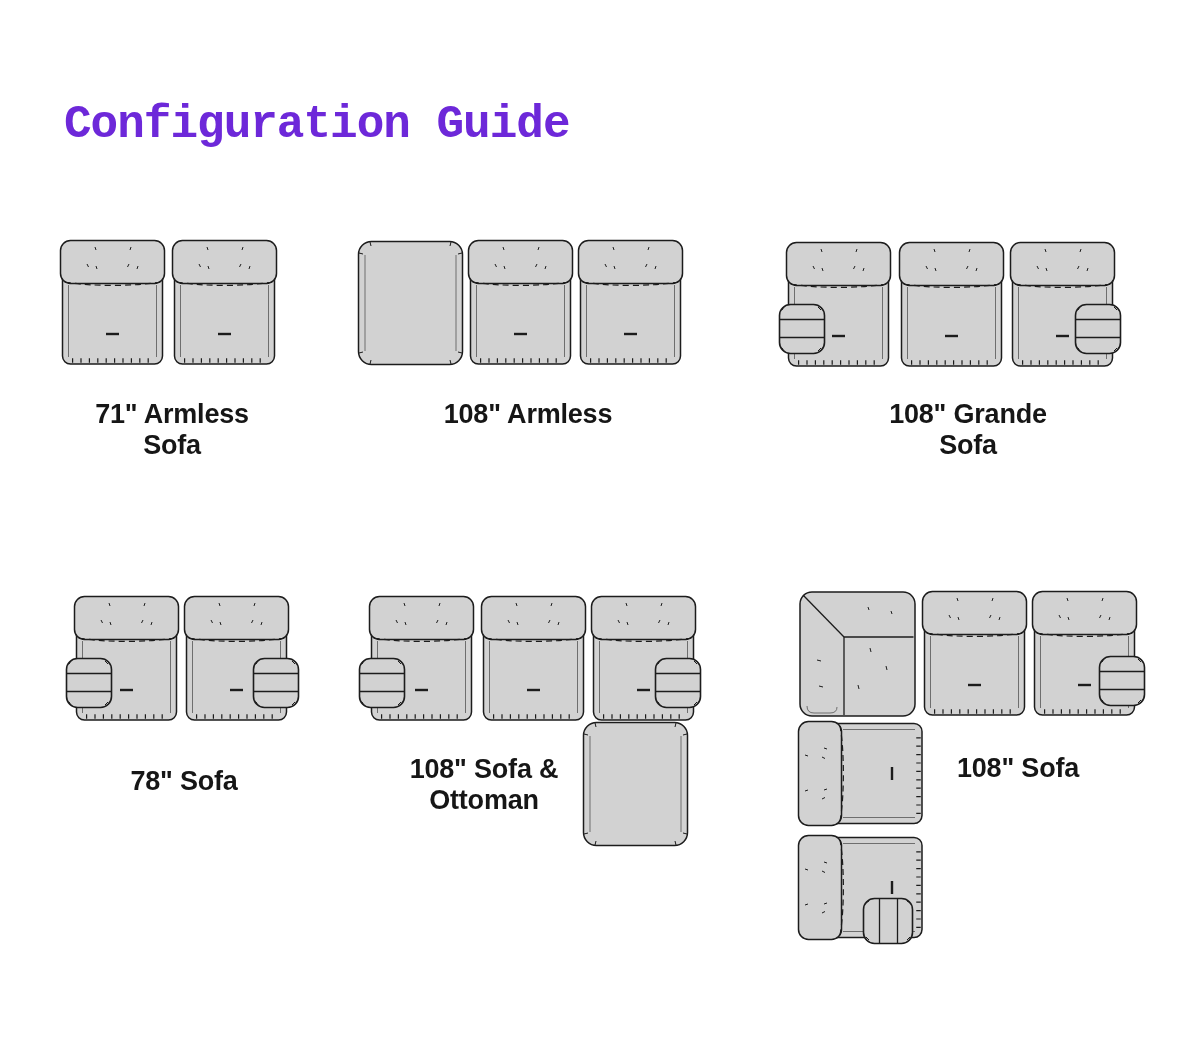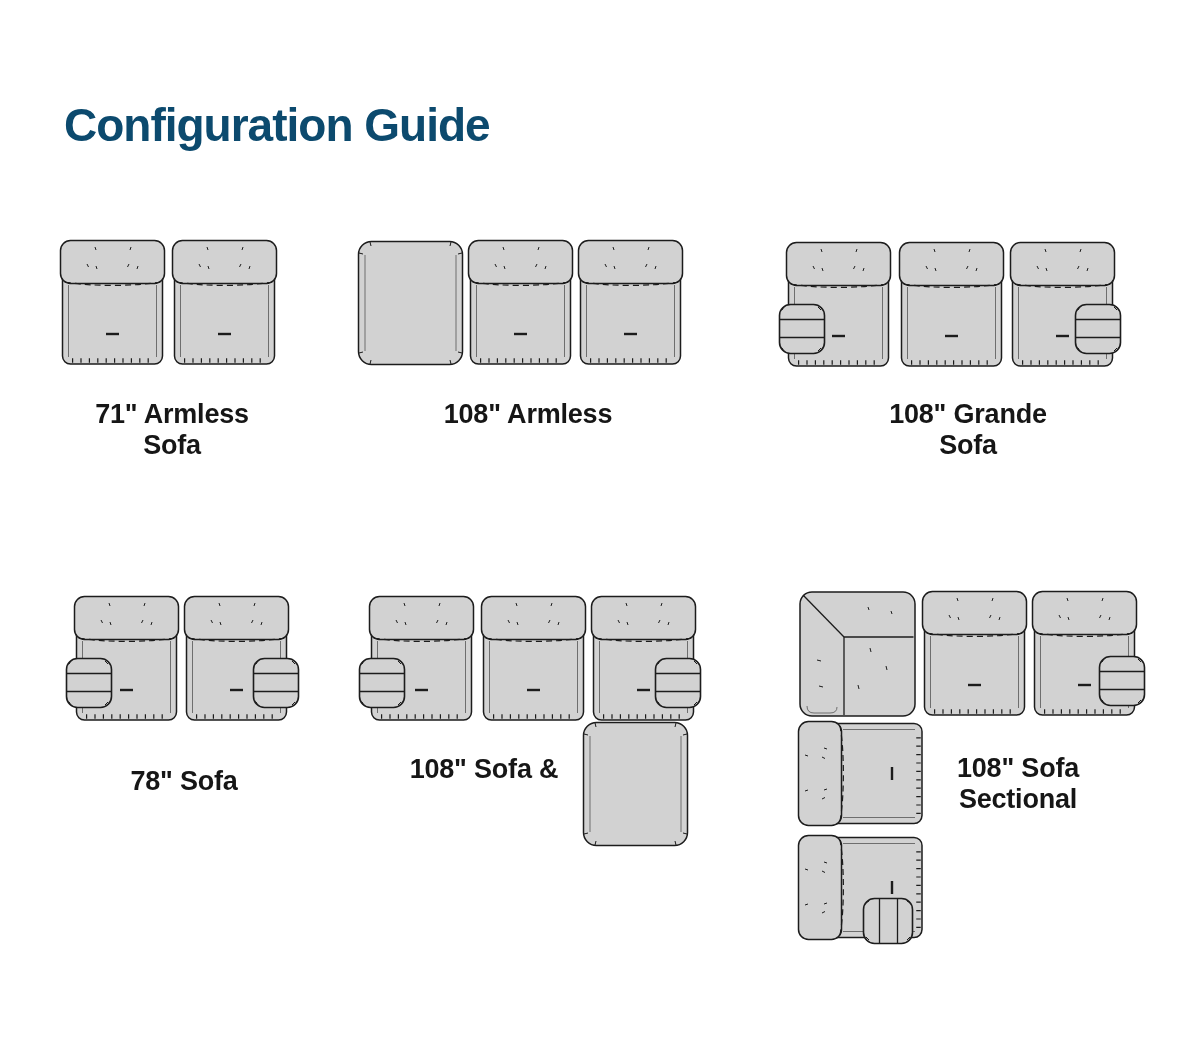--- a/index.html
+++ b/index.html
@@ -5,21 +5,21 @@
   html,body { margin:0; padding:0; }
   body {
     width:1200px; height:1059px; position:relative; overflow:hidden;
     background:#ffffff;
     font-family:"Liberation Sans", sans-serif;
     color:#161616;
   }
   .title {
     position:absolute; left:64px; top:98px;
     font-size:46px; line-height:54px; font-weight:700; letter-spacing:-1px;
-    color:#0c4a6e; margin:0;
+    color:#6d28d9; margin:0;font-family:Liberation Mono, monospace;
   }
   .cfg { position:absolute; }
   .cfg svg { position:absolute; left:0; top:0; display:block; }
   .label {
     position:absolute; text-align:center;
     font-weight:700; font-size:27px; line-height:31px; letter-spacing:-0.2px;
     color:#161616;
   }
   
   .sf    { fill:#d2d2d2; stroke:#1c1c1c; stroke-width:1.5; }
@@ -152,30 +152,30 @@
   <svg width="360" height="268" viewBox="0 0 360 268">
     <use href="#g-seat" transform="translate(15,7)"></use>
     <use href="#g-seat" transform="translate(127,7)"></use>
     <use href="#g-seat" transform="translate(237,7)"></use>
     <use href="#g-arm" transform="translate(5,69)"></use>
     <use href="#g-arm" transform="translate(301,69)"></use>
     <use href="#g-ottoman" transform="translate(229,133)"></use>
   </svg>
   <div class="label" style="left:0; top:166px; width:262px;">
     <div>108" Sofa &amp;</div>
+    <div>Ottoman</div>
   </div>
 </section>
 
 <section class="cfg" style="left:793px; top:585px; width:368px; height:378px;">
   <svg width="356" height="368" viewBox="0 0 356 368">
     <use href="#g-corner" transform="translate(5,5)"></use>
     <use href="#g-seat" transform="translate(128,5)"></use>
     <use href="#g-seat" transform="translate(238,5)"></use>
     <use href="#g-arm" transform="translate(305,70)"></use>
     <use href="#g-seat" transform="translate(4,242) rotate(-90)"></use>
     <use href="#g-seat" transform="translate(4,356) rotate(-90)"></use>
     <use href="#g-arm" transform="translate(121,312) rotate(90)"></use>
   </svg>
   <div class="label" style="left:65px; top:168px; width:320px;">
     <div>108" Sofa</div>
-    <div>Sectional</div>
   </div>
 </section>
 
 </body></html>

